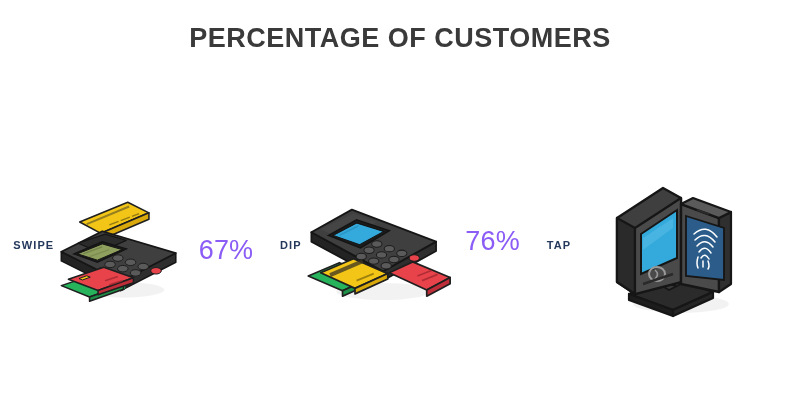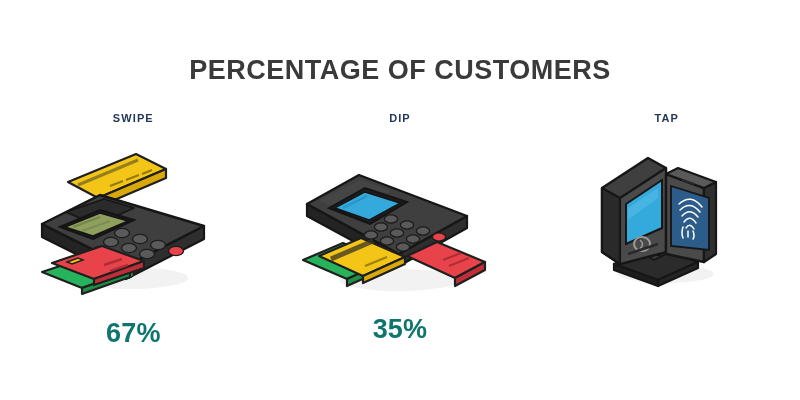--- a/index.html
+++ b/index.html
@@ -34,42 +34,42 @@
   }
   .title-line {
     display: block;
     color: #3a3a3a;
     font-size: 27px;
     line-height: 29px;
     font-weight: bold;
     letter-spacing: 0.5px;
     text-transform: uppercase;
     white-space: nowrap;
-    margin-top: 32px;
   }
 
   
   .columns {
     position: absolute;
     top: 110px;
     left: 0;
     width: 800px;
     height: 270px;
     display: flex;
     flex-direction: row;
     align-items: flex-start;
     justify-content: space-around;
   }
   .column {
     position: relative;
     width: 240px;
     height: 270px;
     display: flex;
-    flex-direction: column;
+    flex-direction: row;
     align-items: center;
+    justify-content: space-between;
   }
   .col-label {
     color: #24385c;
     font-size: 11px;
     font-weight: bold;
     letter-spacing: 1.1px;
     text-transform: uppercase;
     height: 16px;
     line-height: 16px;
   }
@@ -79,23 +79,23 @@
     height: 170px;
     margin-top: 12px;
   }
   .art-wrap svg {
     display: block;
     width: 100%;
     height: 100%;
     overflow: visible;
   }
   .col-value {
-    color: #0f766e;
+    color: #8b5cf6;
     font-size: 27px;
-    font-weight: bold;
+    font-weight: normal;
     letter-spacing: 0.2px;
     margin-top: 6px;
     line-height: 30px;
   }
 
   
   .column.swipe .art-wrap { margin-left: -4px; }
   .column.dip   .art-wrap { margin-top: 26px; }
   .column.tap   .art-wrap { margin-top: 8px; }
 
@@ -227,21 +227,21 @@
             <path d="M8 108 L48 91 L92 109 L52 127 Z" fill="#26b35c" stroke="#1f1f1f" stroke-width="2.2" stroke-linejoin="round"></path>
             <path d="M52 127 L92 109 L92 116 L52 134 Z" fill="#1d8f47" stroke="#1f1f1f" stroke-width="2.2" stroke-linejoin="round"></path>
             <path d="M24 104 L66 86 L110 105 L68 124 Z" fill="#f2c516" stroke="#1f1f1f" stroke-width="2.2" stroke-linejoin="round"></path>
             <path d="M68 124 L110 105 L110 112 L68 131 Z" fill="#d9a90c" stroke="#1f1f1f" stroke-width="2.2" stroke-linejoin="round"></path>
             <path d="M36 107 L78 89" stroke="#3a3423" stroke-width="5" opacity="0.75"></path>
             <path d="M70 114 L92 105" stroke="#8a6f0c" stroke-width="2.2" opacity="0.8"></path>
           </g>
         </svg>
       </div>
 
-      <div class="col-value">35%</div>
+      <div class="col-value">76%</div>
     </div>
 
     <div class="column tap">
       <div class="col-label">TAP</div>
 
       <div class="art-wrap">
         <svg viewBox="0 0 210 170" xmlns="http://www.w3.org/2000/svg">
           <ellipse cx="104" cy="140" rx="48" ry="9" fill="#000000" opacity="0.05"></ellipse>
 
           <g>

